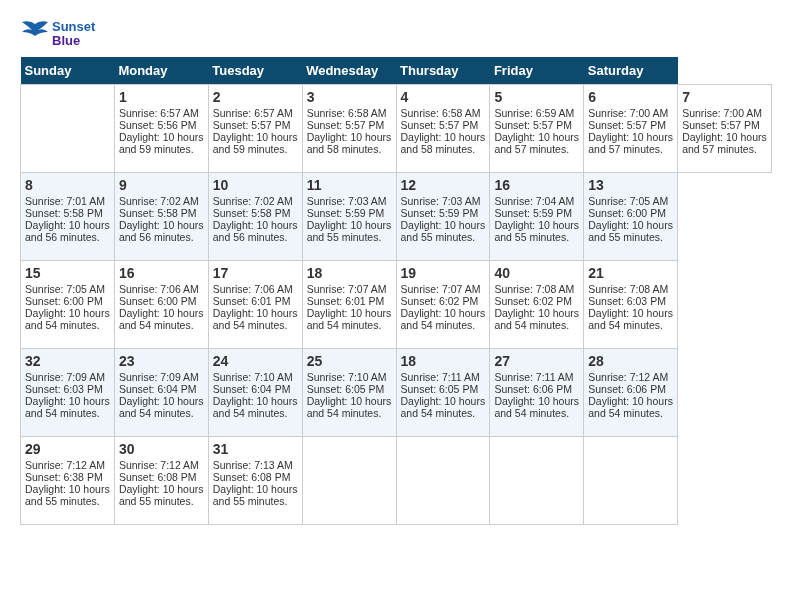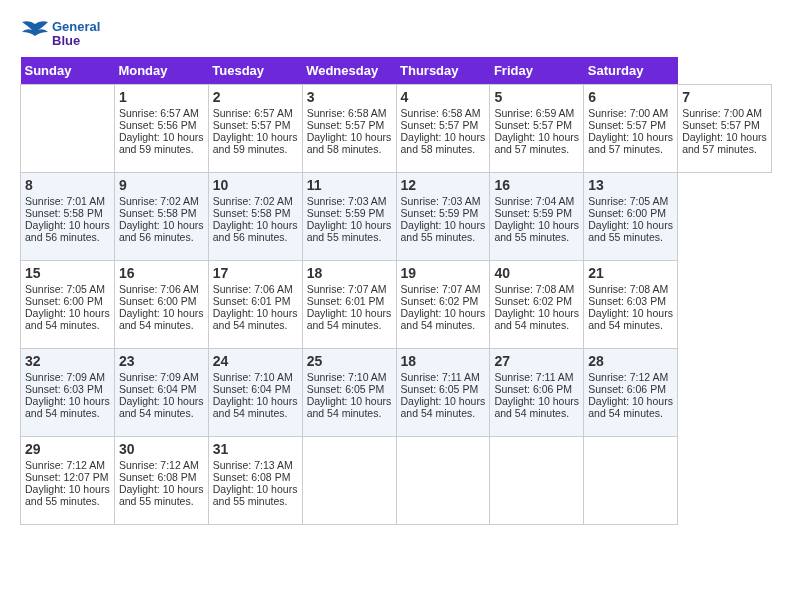--- a/index.html
+++ b/index.html
@@ -34,21 +34,21 @@
     .location-title {
       font-size: 16px;
       color: #555;
     }
     table {
       width: 100%;
       border-collapse: collapse;
       table-layout: fixed;
     }
     th {
-      background-color: #6d28d9;
+      background-color: #0c4a6e;
       color: #fff;
       padding: 6px 4px;
       font-size: 13px;
       font-weight: bold;
       text-align: left;
     }
     td {
       border: 1px solid #ccc;
       vertical-align: top;
       padding: 4px;
@@ -78,21 +78,21 @@
 <body>
 
 <div class="header-logo">
   <div class="logo">
   <div style="display:flex;flex-direction:column;align-items:center;margin-right:2px;">
     <svg width="30" height="28" viewBox="0 0 30 28">
       <path d="M15 4 Q20 0 28 2 Q22 8 18 10 Q24 8 28 12 Q20 12 15 16 Q10 12 2 12 Q6 8 12 10 Q8 6 2 2 Q10 0 15 4Z" fill="#1a5fa8"></path>
     </svg>
   </div>
   <div>
-    <div style="font-size:13px;font-weight:bold;color:#1a5fa8;line-height:1.1">General</div>
+    <div style="font-size:13px;font-weight:bold;color:#1a5fa8;line-height:1.1">Sunset</div>
     <div style="font-size:13px;font-weight:bold;color:#4c1d95;line-height:1.1">Blue</div>
   </div>
 </div>
   <div class="title-block">
     <div class="month-title"></div>
     <div class="location-title"></div>
   </div>
 </div>
 
 <table>
@@ -139,21 +139,21 @@
       <tr>
         <td><span class="day-num">32</span><span>Sunrise: 7:09 AM</span><br><span>Sunset: 6:03 PM</span><br><span>Daylight: 10 hours and 54 minutes.</span></td>
         <td><span class="day-num">23</span><span>Sunrise: 7:09 AM</span><br><span>Sunset: 6:04 PM</span><br><span>Daylight: 10 hours and 54 minutes.</span></td>
         <td><span class="day-num">24</span><span>Sunrise: 7:10 AM</span><br><span>Sunset: 6:04 PM</span><br><span>Daylight: 10 hours and 54 minutes.</span></td>
         <td><span class="day-num">25</span><span>Sunrise: 7:10 AM</span><br><span>Sunset: 6:05 PM</span><br><span>Daylight: 10 hours and 54 minutes.</span></td>
         <td><span class="day-num">18</span><span>Sunrise: 7:11 AM</span><br><span>Sunset: 6:05 PM</span><br><span>Daylight: 10 hours and 54 minutes.</span></td>
         <td><span class="day-num">27</span><span>Sunrise: 7:11 AM</span><br><span>Sunset: 6:06 PM</span><br><span>Daylight: 10 hours and 54 minutes.</span></td>
         <td><span class="day-num">28</span><span>Sunrise: 7:12 AM</span><br><span>Sunset: 6:06 PM</span><br><span>Daylight: 10 hours and 54 minutes.</span></td>
       </tr>
       <tr>
-        <td><span class="day-num">29</span><span>Sunrise: 7:12 AM</span><br><span>Sunset: 12:07 PM</span><br><span>Daylight: 10 hours and 55 minutes.</span></td>
+        <td><span class="day-num">29</span><span>Sunrise: 7:12 AM</span><br><span>Sunset: 6:38 PM</span><br><span>Daylight: 10 hours and 55 minutes.</span></td>
         <td><span class="day-num">30</span><span>Sunrise: 7:12 AM</span><br><span>Sunset: 6:08 PM</span><br><span>Daylight: 10 hours and 55 minutes.</span></td>
         <td><span class="day-num">31</span><span>Sunrise: 7:13 AM</span><br><span>Sunset: 6:08 PM</span><br><span>Daylight: 10 hours and 55 minutes.</span></td>
         <td class="empty-cell"></td>
         <td class="empty-cell"></td>
         <td class="empty-cell"></td>
         <td class="empty-cell"></td>
       </tr>
     </tbody>
 </table>
 

